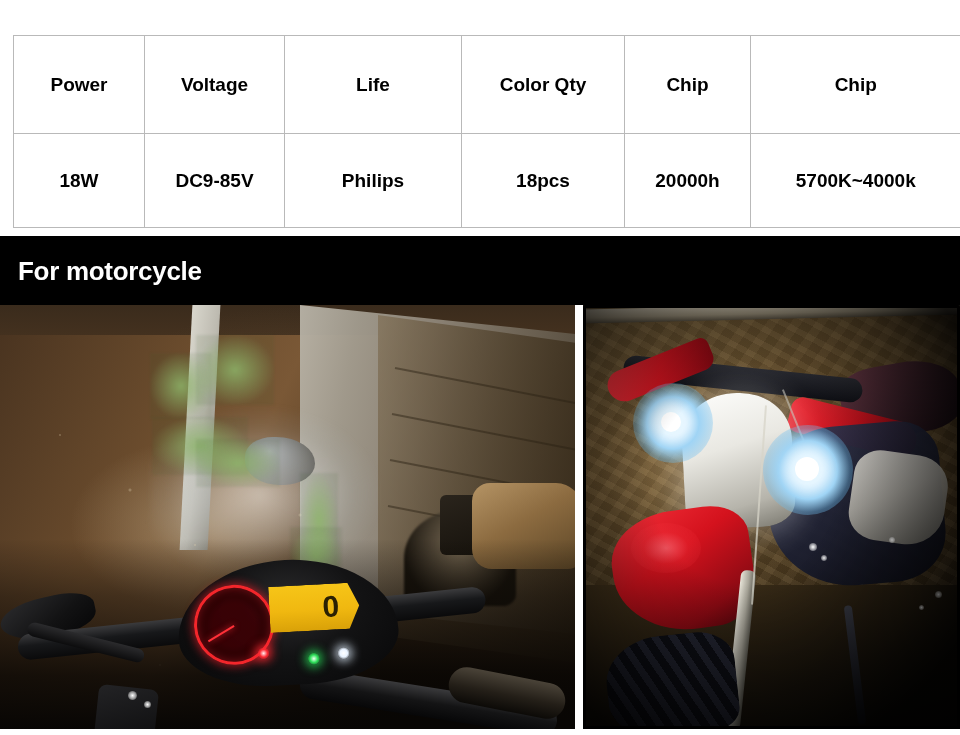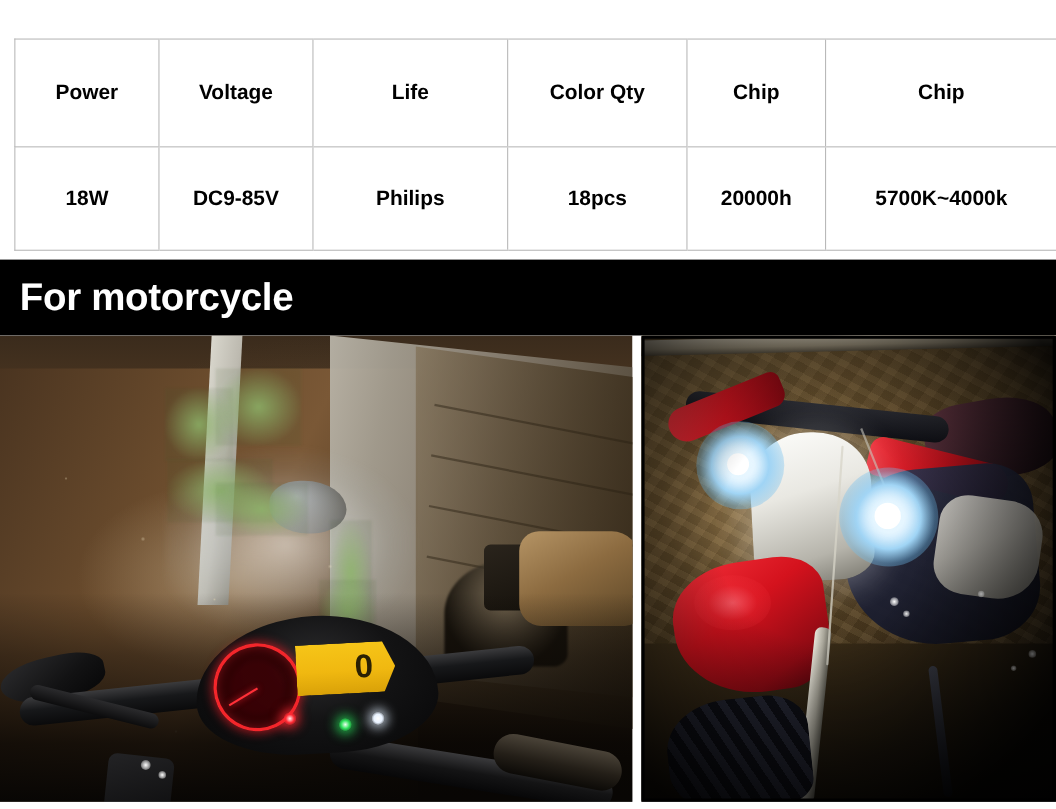--- a/index.html
+++ b/index.html
@@ -71,21 +71,21 @@
     left: 0;
     top: 236px;
     width: 960px;
     height: 69px;
     background: #000000;
     display: flex;
     align-items: center;
   }
   .banner-title {
     color: #ffffff;
-    font-size: 35px;
+    font-size: 26px;
     font-weight: bold;
     letter-spacing: -0.3px;
     margin-left: 18px;
     line-height: 1;
     font-family: "Liberation Sans", sans-serif;
   }
 
   
   .photo-row {
     position: absolute;

